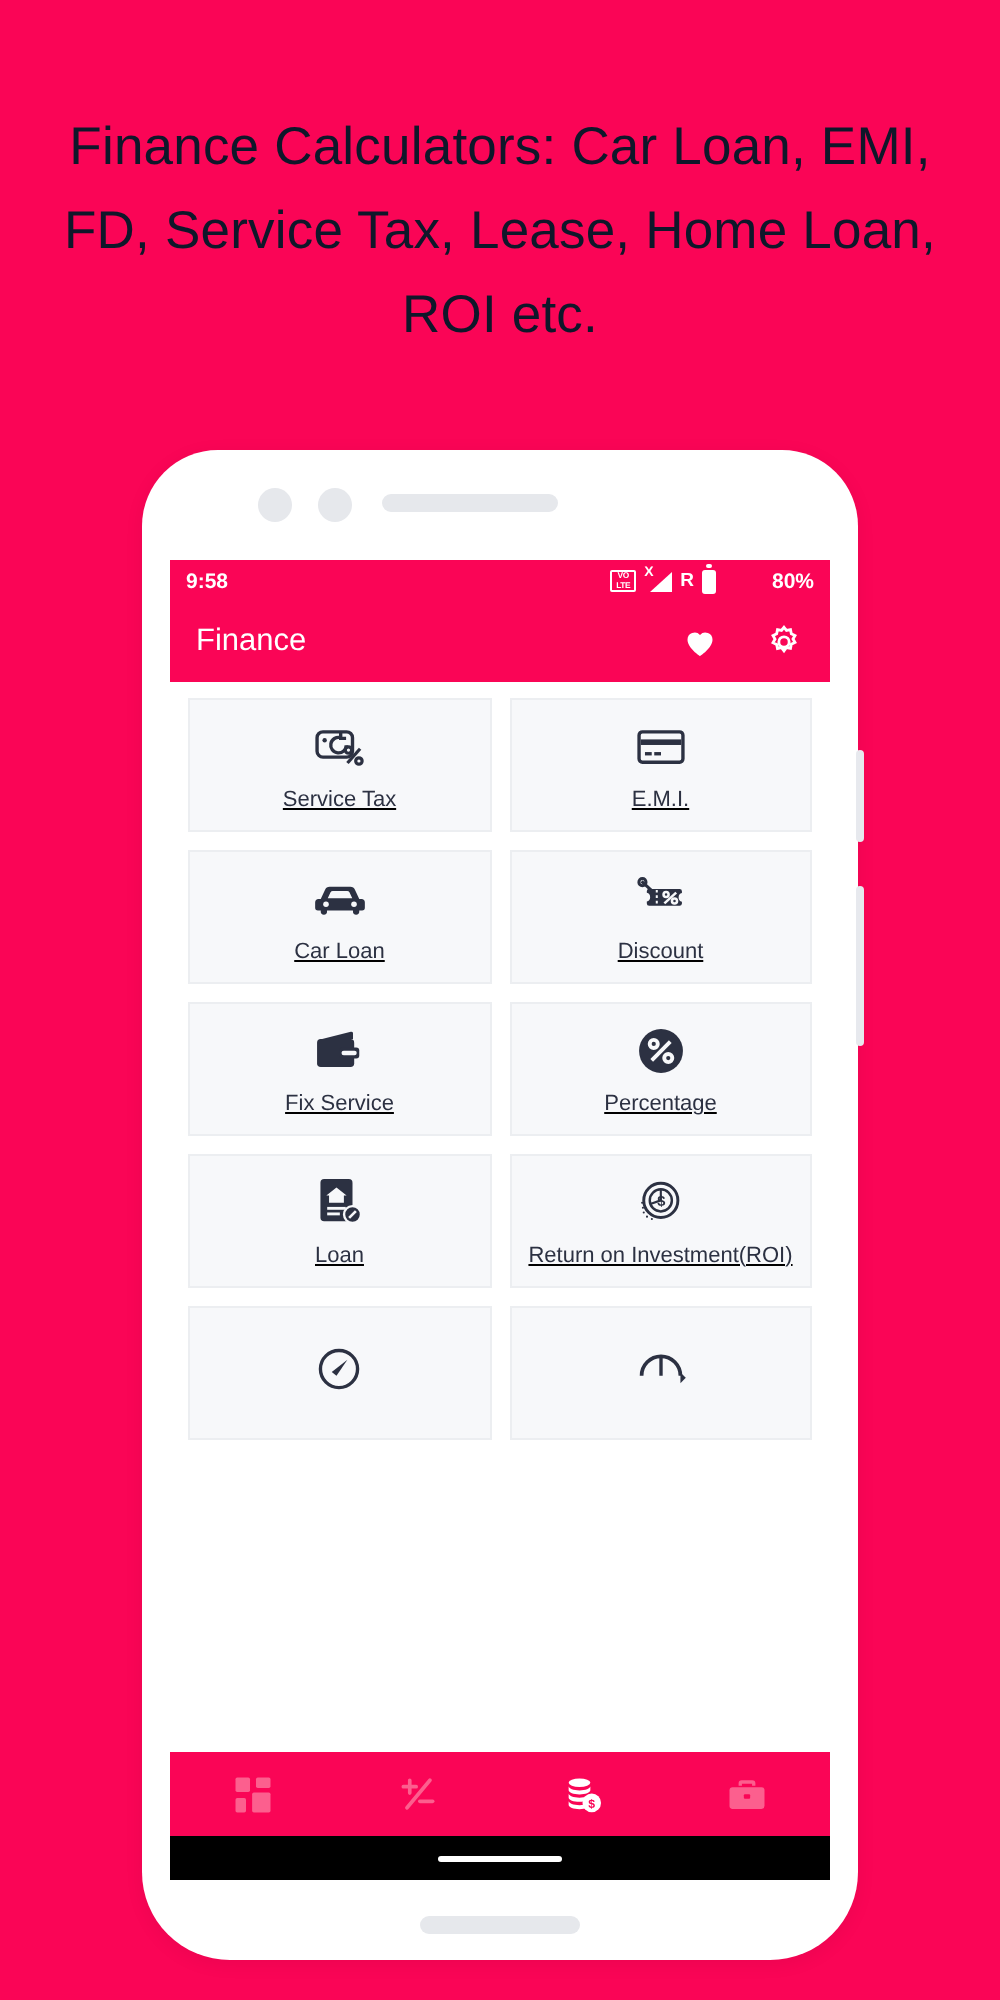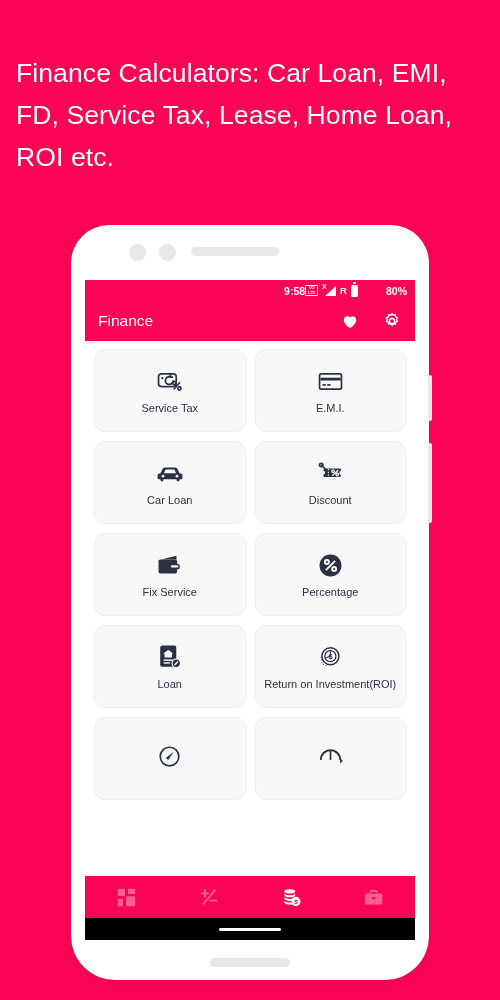--- a/index.html
+++ b/index.html
@@ -8,22 +8,22 @@
     background: #fa0556;
     font-family: "Liberation Sans", sans-serif;
     overflow: hidden;
   }
 
   .page { position: relative; width: 500px; height: 1000px; background: #fa0556; }
 
   
   .headline {
     position: absolute; top: 52px; left: 16px; width: 468px;
-    text-align: left;
-    color: #ffffff;
+    text-align: center;
+    color: #0f172a;
     font-size: 26.5px;
     line-height: 42px;
     font-weight: 400;
     letter-spacing: 0.1px;
   }
 
   
   .phone {
     position: absolute; left: 71px; top: 225px;
     width: 358px; height: 755px;
@@ -56,21 +56,21 @@
   .screen {
     position: absolute; left: 14px; top: 55px;
     width: 330px; height: 638px;
     background: #ffffff;
     overflow: hidden;
   }
 
   
   .statusbar {
     height: 21px; background: #fa0556; color: #ffffff;
-    display: flex; align-items: center; justify-content: flex-end;
+    display: flex; align-items: center; justify-content: space-between;
     padding: 0 8px;
     font-size: 10.5px; font-weight: bold;
   }
   .status-right { display: flex; align-items: center; gap: 4px; }
   .volte {
     width: 13px; height: 11px; border: 1.3px solid #fff; border-radius: 1px;
     display: flex; flex-direction: column; align-items: center;
     justify-content: center; line-height: 4.3px; font-size: 4.2px;
     font-weight: bold; letter-spacing: -0.2px;
   }
@@ -109,25 +109,26 @@
     height: 577px; background: #ffffff;
     padding: 8px 9px 0 9px; position: relative;
   }
   .grid {
     display: grid; grid-template-columns: 1fr 1fr;
     gap: 9px;
   }
   .card {
     background: #f7f8fa;
     border: 1px solid #eceef1;
-    border-radius: 11px;
-    height: 83px;
+    border-radius: 0;
+    height: 67px;
     display: flex; flex-direction: column;
     align-items: center; justify-content: center;
     gap: 5px;
+    text-decoration: underline;
   }
   .card .ico { height: 30px; display: flex; align-items: center; justify-content: center; }
   .card .lbl {
     font-size: 11px; color: #2c3142; text-align: center; line-height: 14px;
   }
   .card.tall .lbl { line-height: 15px; }
 
   
   .bottomnav {
     position: absolute; left: 0; bottom: 0; width: 100%;

